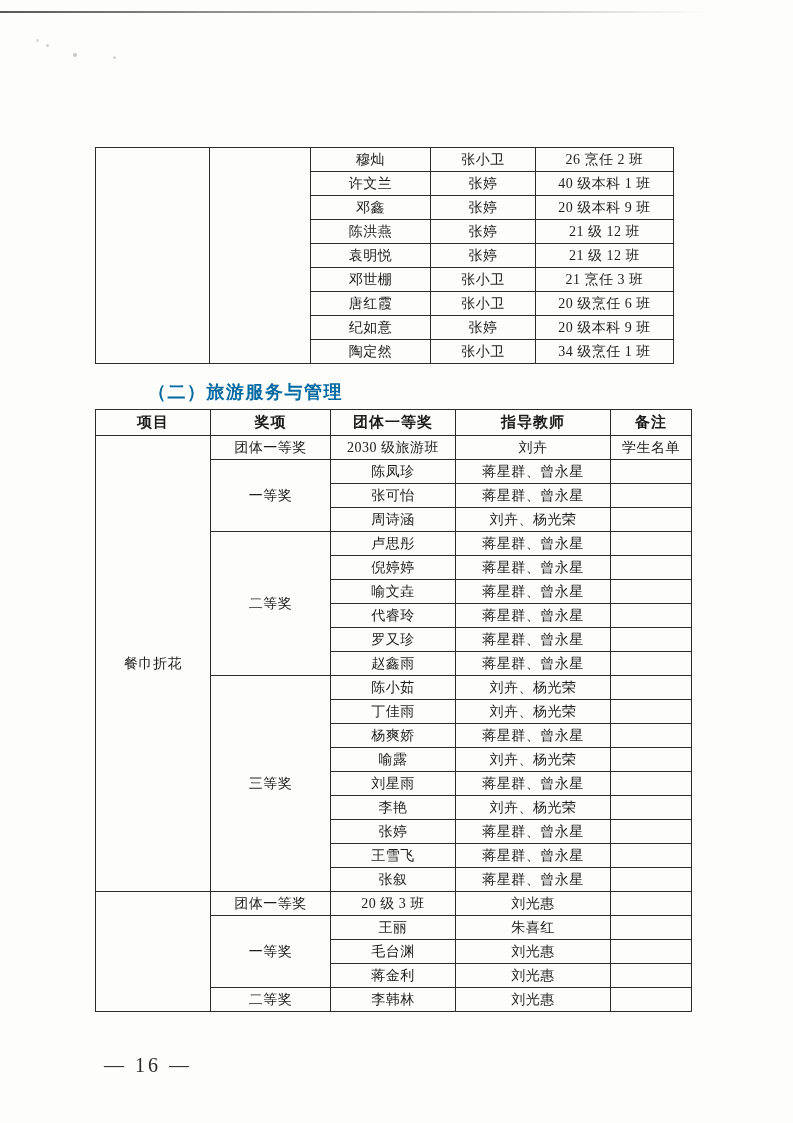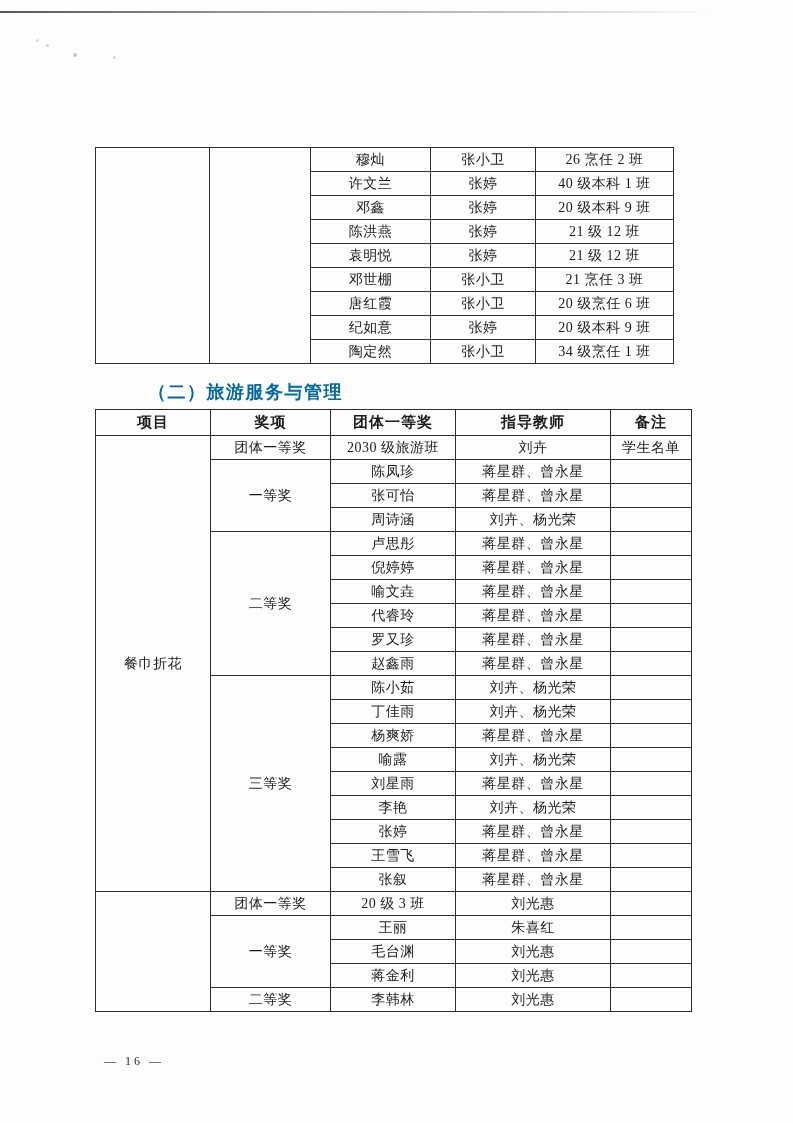--- a/index.html
+++ b/index.html
@@ -58,21 +58,21 @@
     position: absolute;
     left: 148px; top: 380px;
     font-size: 18px;
     font-weight: 700;
     letter-spacing: 1.5px;
     color: #0369a1;
   }
   .page-number {
     position: absolute;
     left: 104px; top: 1054px;
-    font-size: 12px;
+    font-size: 20px;
     letter-spacing: 3px;
     color: #2a2a2a;
   }
 </style>
 </head>
 <body>
 
 <div class="page">
 
   <div class="scan-topline"></div>

